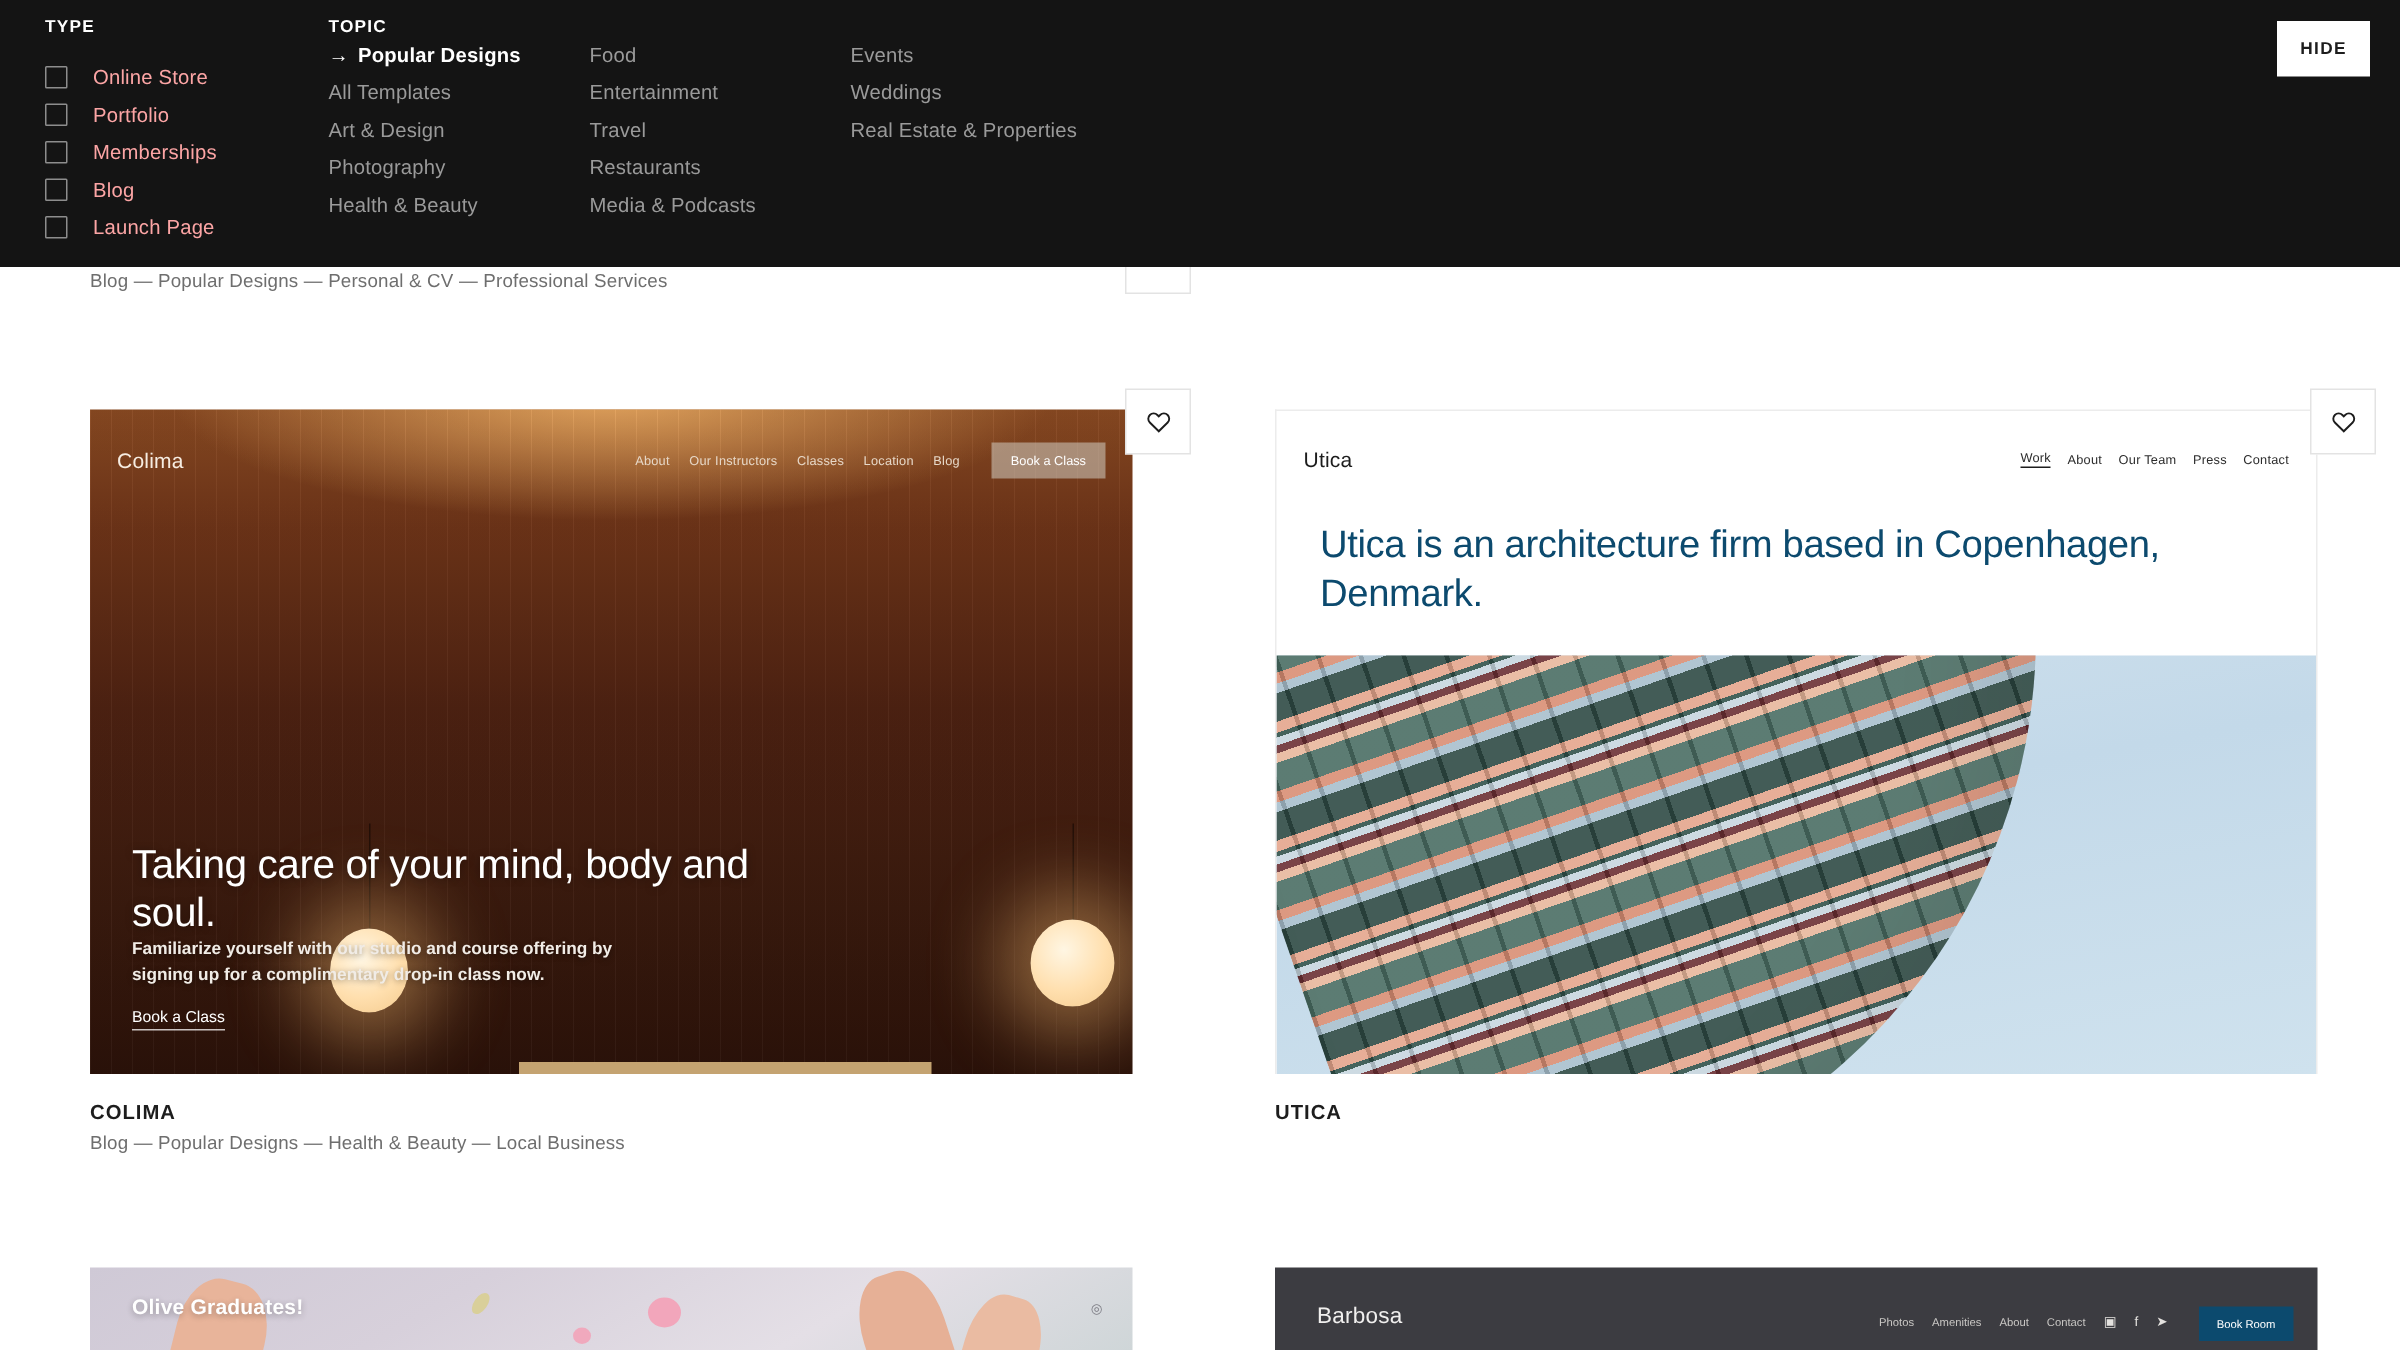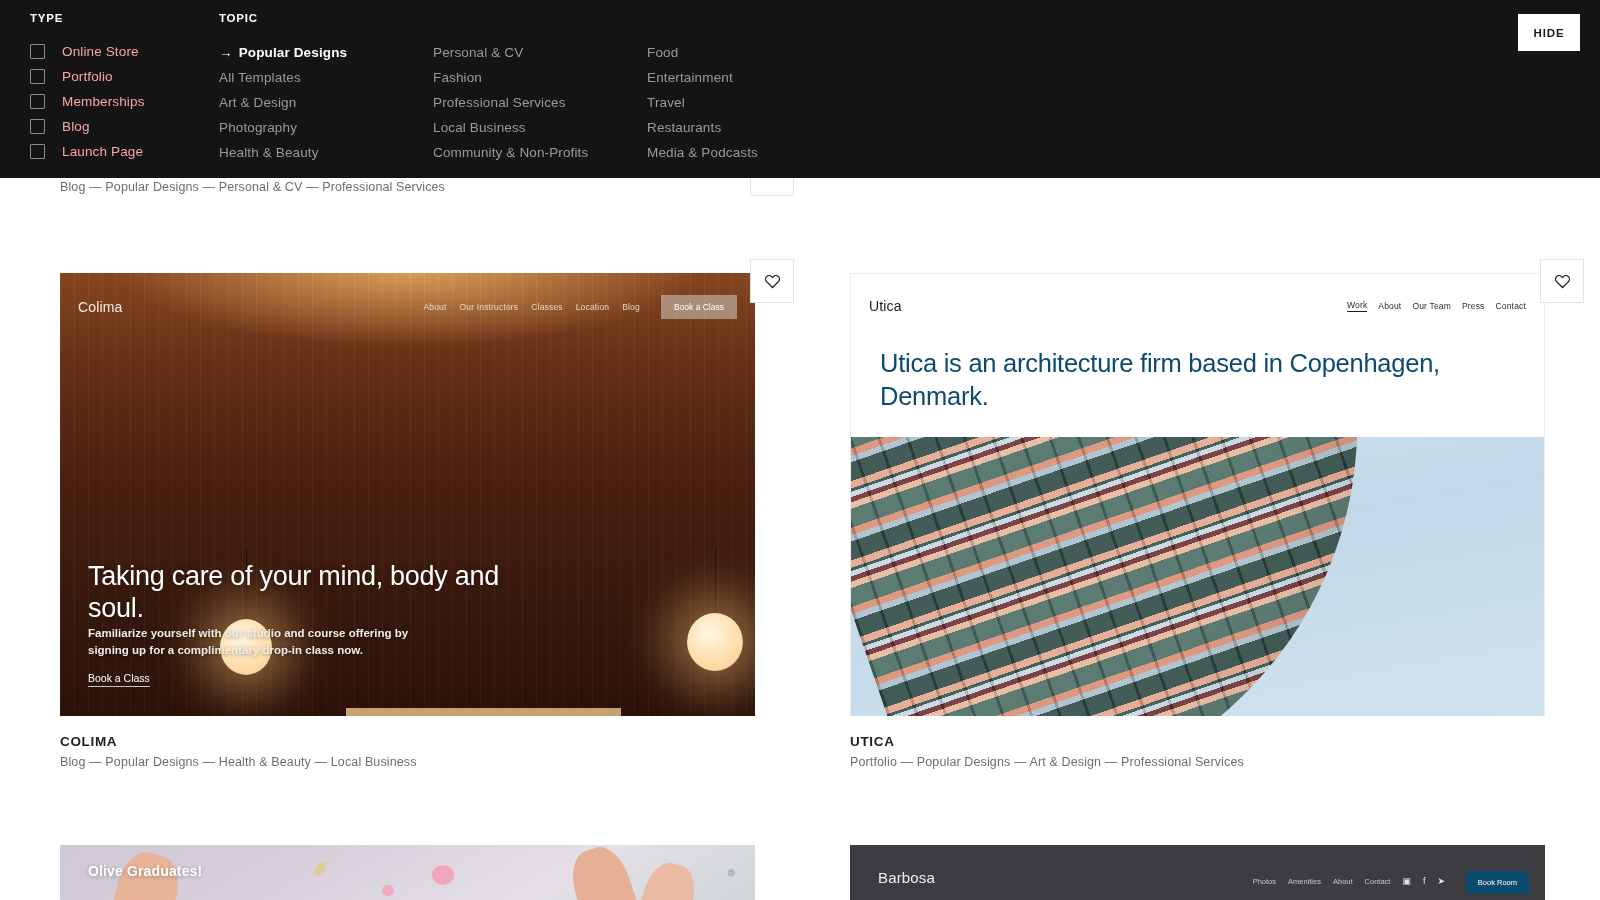--- a/index.html
+++ b/index.html
@@ -30,23 +30,22 @@
   .cbox {
     width: 15px; height: 15px; border: 1.5px solid #8d8d8d;
     background: transparent; flex: 0 0 auto; border-radius: 1px;
   }
   .check-row span.lbl {
     margin-left: 17px; font-size: 13.5px; color: #fca5a5; letter-spacing: .01em;
   }
 
   .topic-head { position: absolute; left: 219px; top: 12px; }
   .topic-grid {
-    position: absolute; left: 219px; top: 40px;
+    position: absolute; left: 219px; top: 24px;
     display: flex;
-    gap: 40px;
   }
   .tcol { width: 174px; }
   .tcol:nth-child(2) { width: 174px; }
   .tcol:nth-child(3) { width: 175px; }
   .topic-item {
     height: 25px; line-height: 25px;
     font-size: 13.5px; color: #9a9a9a; cursor: pointer;
     white-space: nowrap; letter-spacing: .01em;
   }
   .topic-item.active { color: #ffffff; font-weight: bold; }
@@ -309,21 +308,20 @@
         <div class="utica-img">
 
           <div class="bld">
             <div class="mullions"></div>
           </div>
         </div>
       </div>
 
       <div class="meta-bar" style="margin-top:18px">
         <div class="meta-title">UTICA</div>
-        <div class="crumbs">Portfolio — Popular Designs — Art &amp; Design — Professional Services</div>
       </div>
       <div class="fav-btn">
         <svg viewBox="0 0 24 24">
           <path d="M12 20.5 3.6 12.2a5 5 0 0 1 7.1-7.05L12 6.4l1.3-1.25a5 5 0 0 1 7.1 7.05z" fill="none" stroke="#1d1d1d" stroke-width="1.8"></path>
         </svg>
       </div>
     </div>
   </div>
 
   <div class="row bottomrow">
@@ -388,29 +386,27 @@
   <div class="col-head topic-head">TOPIC</div>
   <div class="topic-grid" id="topic-grid">
       <div class="tcol">
         <div class="topic-item active"><span class="arrow">→</span><span>Popular Designs</span></div>
         <div class="topic-item"><span>All Templates</span></div>
         <div class="topic-item"><span>Art &amp; Design</span></div>
         <div class="topic-item"><span>Photography</span></div>
         <div class="topic-item"><span>Health &amp; Beauty</span></div>
       </div>
       <div class="tcol">
-        <div class="topic-item"><span>Personal &amp; CV</span></div>
-        <div class="topic-item"><span>Fashion</span></div>
-        <div class="topic-item"><span>Professional Services</span></div>
-        <div class="topic-item"><span>Local Business</span></div>
-        <div class="topic-item"><span>Community &amp; Non-Profits</span></div>
-      </div>
-      <div class="tcol">
         <div class="topic-item"><span>Food</span></div>
         <div class="topic-item"><span>Entertainment</span></div>
         <div class="topic-item"><span>Travel</span></div>
         <div class="topic-item"><span>Restaurants</span></div>
         <div class="topic-item"><span>Media &amp; Podcasts</span></div>
       </div>
+      <div class="tcol">
+        <div class="topic-item"><span>Events</span></div>
+        <div class="topic-item"><span>Weddings</span></div>
+        <div class="topic-item"><span>Real Estate &amp; Properties</span></div>
+      </div>
     </div>
 
   <div class="hide-btn">HIDE</div>
 </div>
 
 </body></html>

